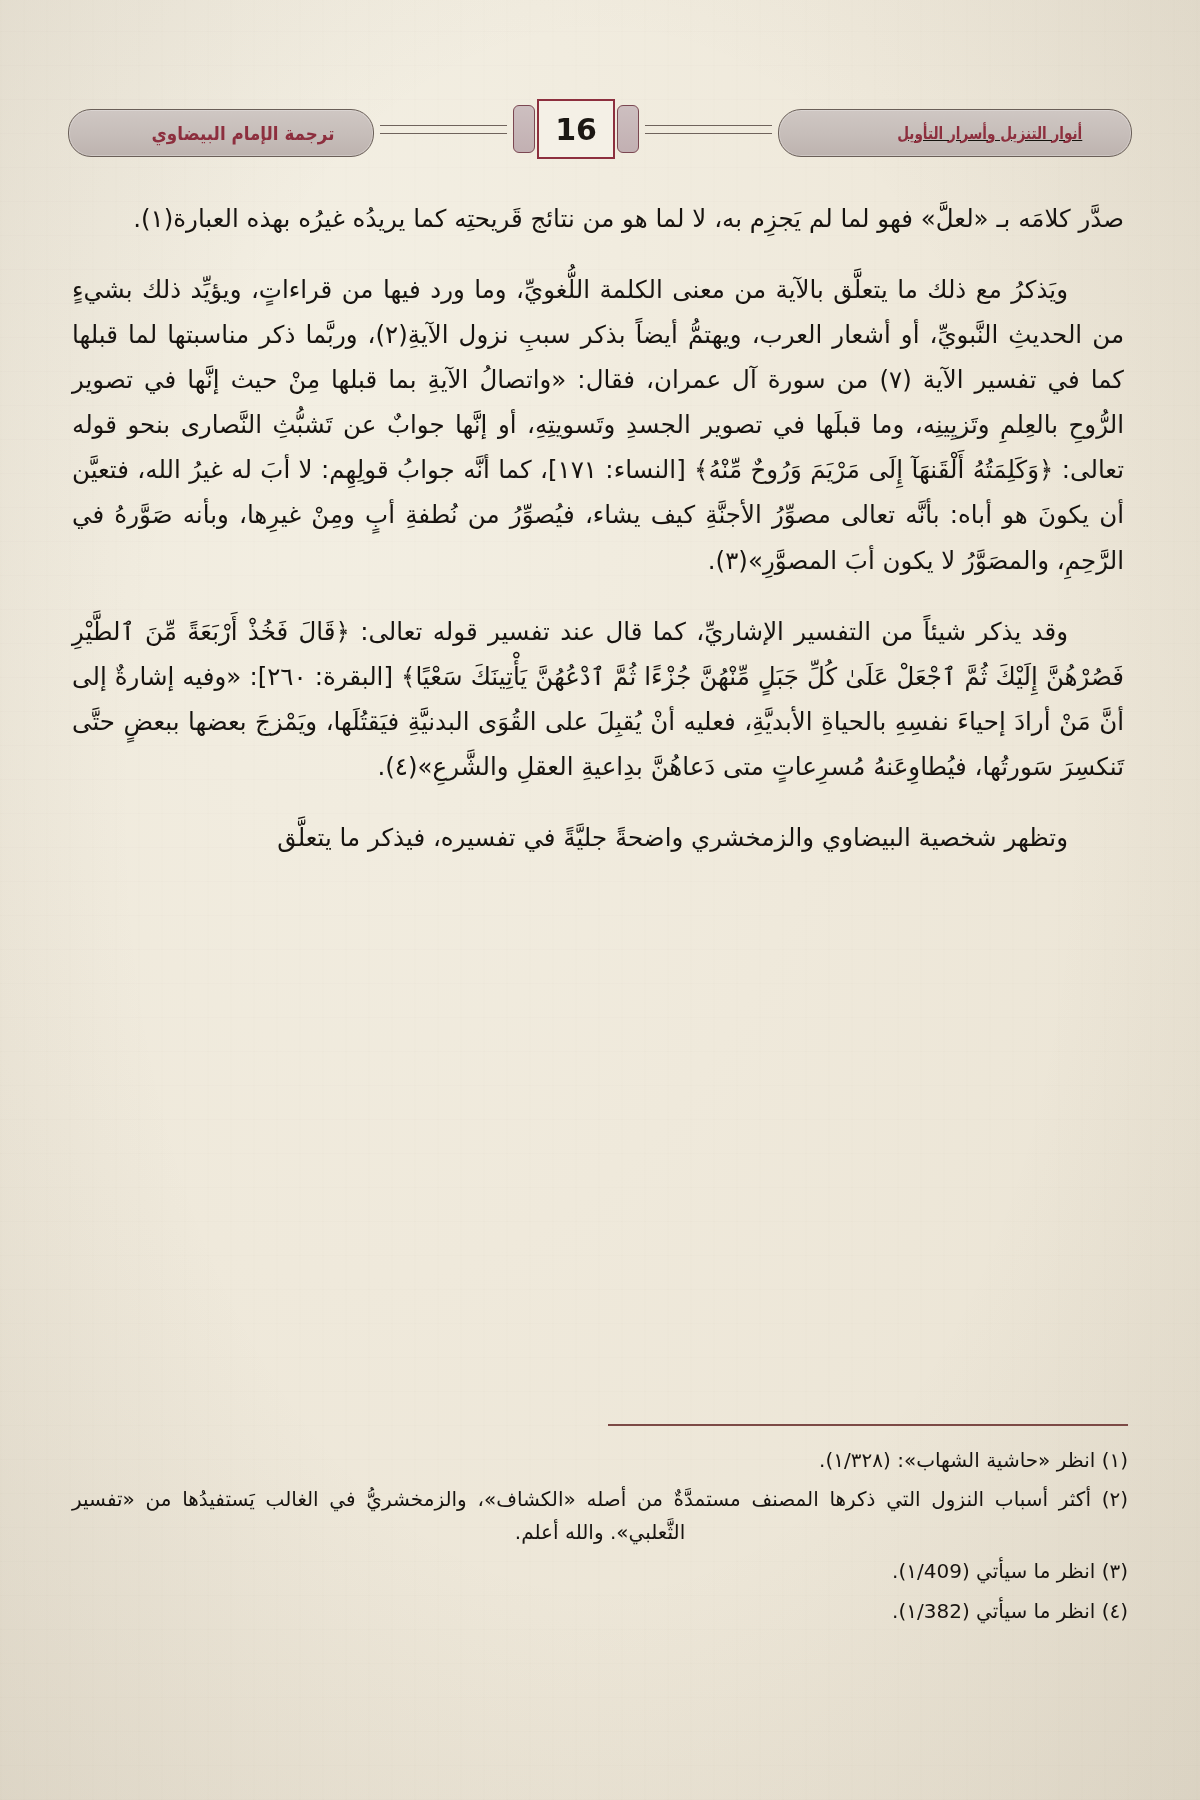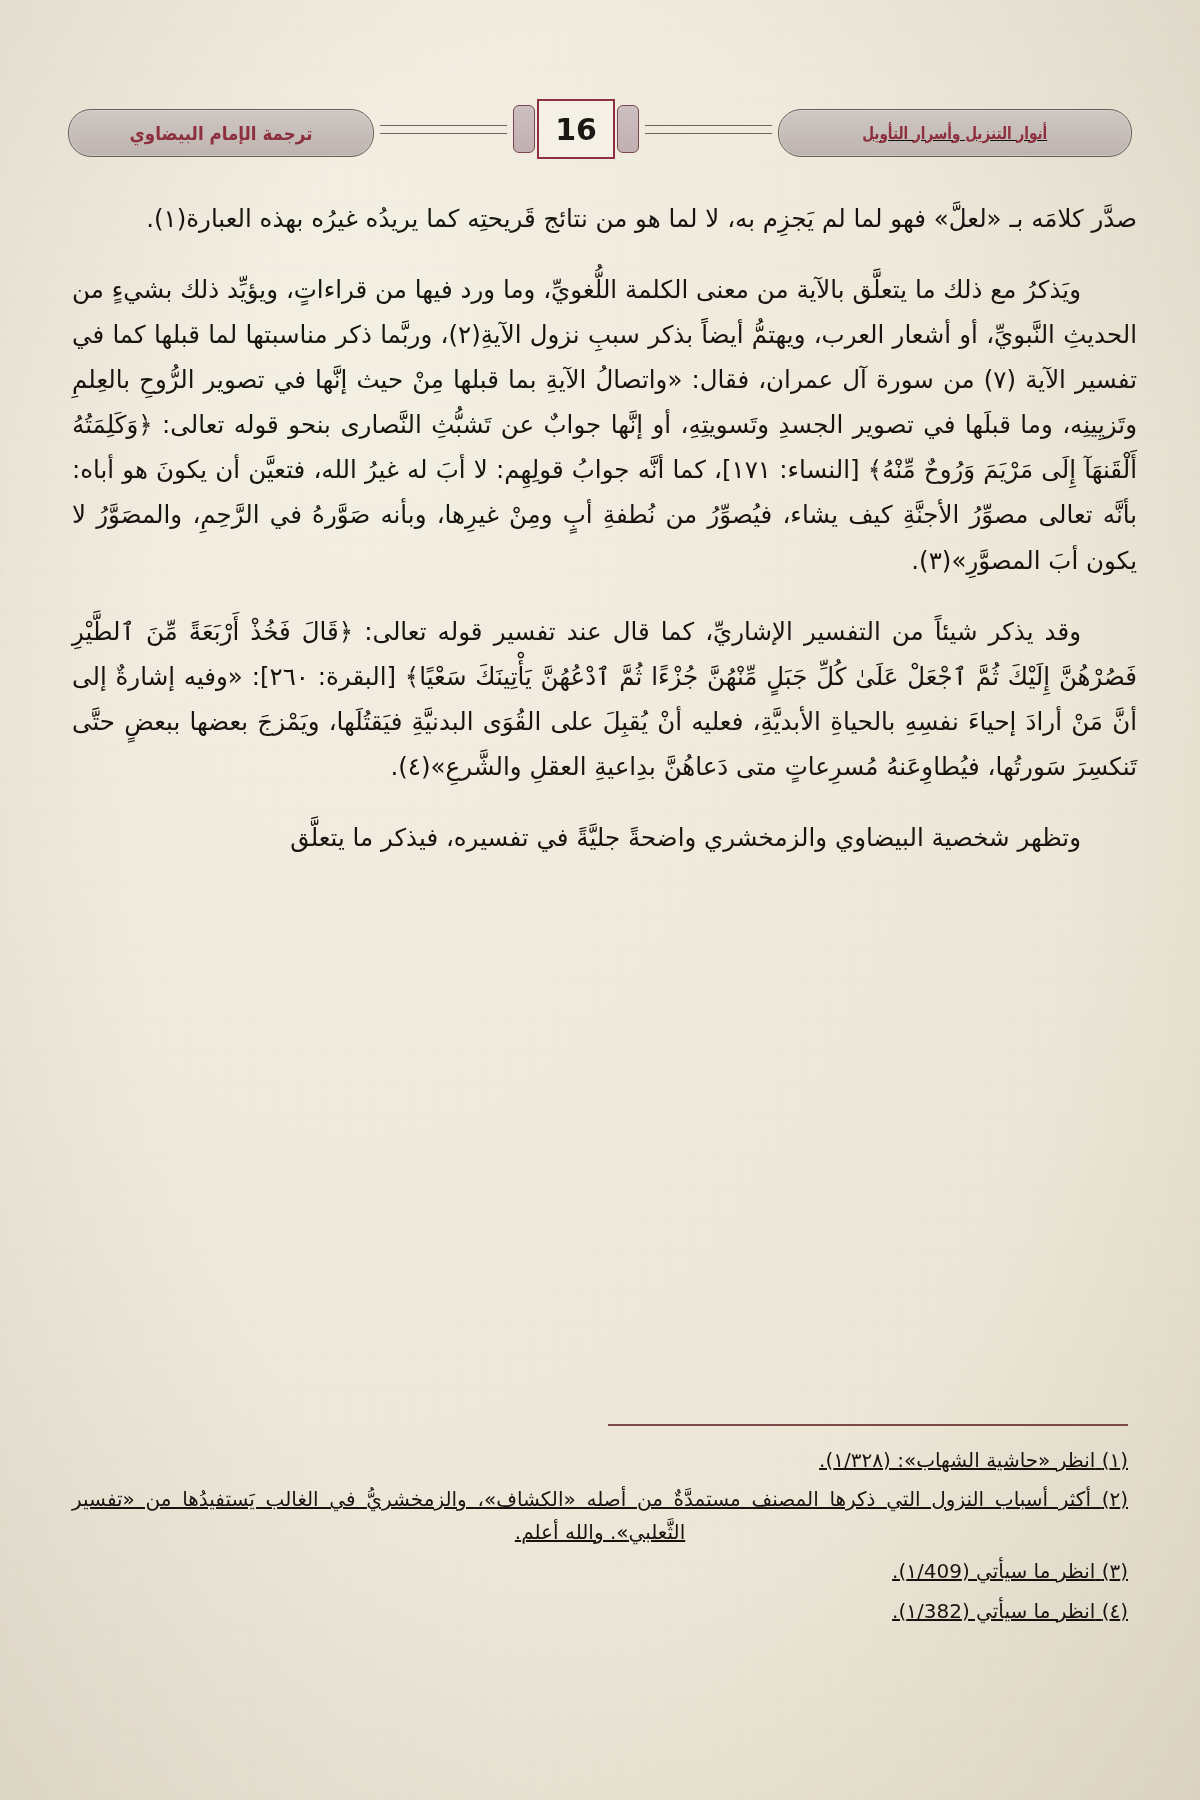--- a/index.html
+++ b/index.html
@@ -52,21 +52,20 @@
     z-index: 3;
   }
   .rh-cap {
     position: relative;
     height: 46px;
     border: 1.6px solid #6a5f58;
     border-radius: 23px;
     background: linear-gradient(180deg,#cfc7c3 0%, #c6bdb9 55%, #bdb3af 100%);
     display: flex;
     align-items: center;
-    justify-content: center;
     padding: 0 26px;
     box-shadow: inset 0 0 0 1px rgba(255,255,255,.25);
     overflow: hidden;
     margin-top: 8px;
   }
   .rh-cap.left  { width: 300px; text-decoration: underline; }
   .rh-cap.right { width: 252px; }
   .rh-text {
     font-family: "DejaVu Sans", "Liberation Sans", sans-serif;
     font-weight: 700;
@@ -113,21 +112,21 @@
     font-family: "DejaVu Sans", "Liberation Sans", sans-serif;
     font-weight: 700;
     font-size: 30px;
     color: #1b1713;
   }
 
   
   .body {
     position: absolute;
     top: 196px;
-    right: 63px;
+    right: 76px;
     left: 72px;
     z-index: 2;
   }
   p.para {
     margin: 0 0 26px 0;
     text-align: justify;
     text-align-last: center;
     font-size: 24.5px;
     line-height: 1.84;
     font-family: "DejaVu Sans", "Liberation Sans", sans-serif;
@@ -155,21 +154,20 @@
     z-index: 2;
   }
   .fn {
     font-size: 20px;
     line-height: 1.62;
     margin: 0 0 7px 0;
     text-align: justify;
     text-align-last: right;
     font-family: "DejaVu Sans", "Liberation Sans", sans-serif;
     color: #17130f;
-    text-decoration: underline;
   }
   .fn.two-line { text-align-last: center; }
   .fn-num { white-space: nowrap; }
 </style>
 </head>
 <body>
 
 <div class="page">
 
   <div class="runhead">

